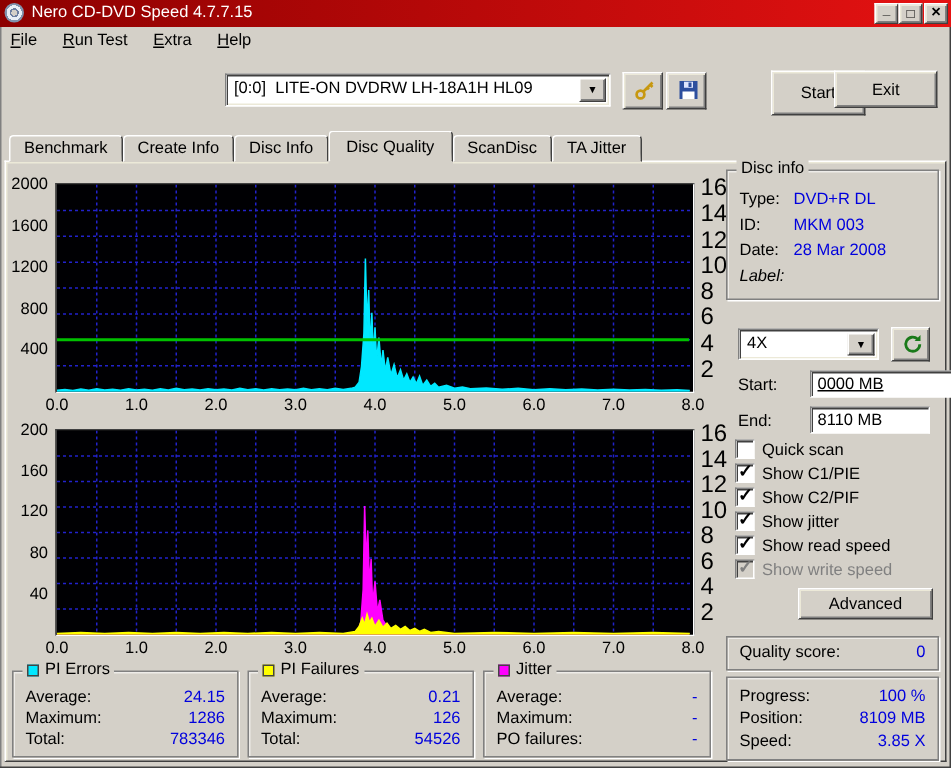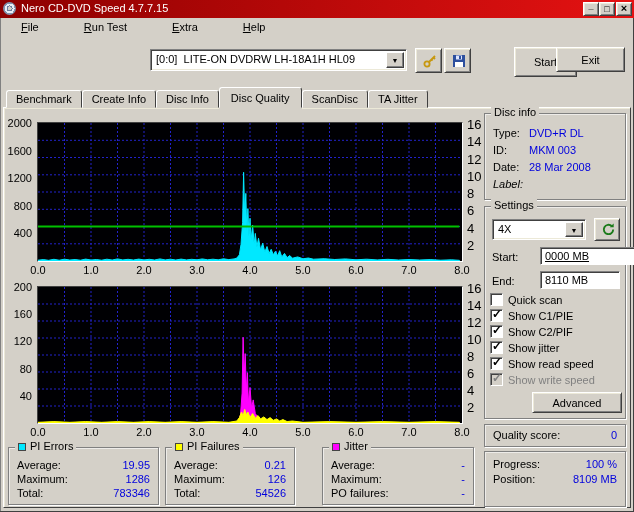--- a/index.html
+++ b/index.html
@@ -13,21 +13,21 @@
             background:radial-gradient(circle,#d4d0c8 0 2px,#6d7fa0 2px 3px,#e8eef5 3px 5px,#8193ad 5px);}
   .title-text{position:absolute;left:21px;top:2px;color:#fff;font-weight:normal;font-size:11px;white-space:nowrap;}
   .tb-btn{position:absolute;top:2px;width:16px;height:14px;background:#d4d0c8;text-align:center;
           border:1px solid;border-color:#fff #404040 #404040 #fff;box-shadow:inset 1px 1px 0 #ece9d8,inset -1px -1px 0 #808080;
           font-size:9px;font-weight:bold;line-height:12px;box-sizing:border-box;cursor:pointer;}
   .tb-min{left:583px;line-height:6px;}
   .tb-max{left:599px;}
   .tb-close{left:616px;font-size:11px;line-height:11px;}
   
   .menubar{position:absolute;left:0;top:18px;width:634px;height:19px;}
-  .menu-item{display:inline-block;padding:0 21px;line-height:19px;cursor:default;}
+  .menu-item{display:inline-block;padding:0 7px;line-height:19px;cursor:default;}
   .menu-item::first-letter{text-decoration:underline;}
   
   .logo{position:absolute;left:10px;top:41px;width:136px;height:46px;}
   .logo-nero{font-size:25px;font-weight:bold;color:#111;line-height:20px;letter-spacing:1px;}
   .logo-swoosh{position:absolute;left:1px;top:16px;width:68px;height:9px;border-bottom:3px solid #c40000;border-radius:50%;}
   .logo-sub{position:absolute;left:1px;top:29px;display:flex;align-items:center;gap:3px;font-weight:bold;}
   .logo-cd{font-size:12px;color:#111;}
   .logo-disc{width:11px;height:11px;border-radius:50%;border:1px solid #666;box-sizing:border-box;
              background:radial-gradient(circle,#fff 0 2px,#aab6c6 2px 4px,#e8eef5 4px 5px,#8795a5 5px);}
   .logo-speed{font-size:13px;font-style:italic;color:#3a3a3a;}
@@ -56,21 +56,21 @@
   
   .chart{position:absolute;left:2px;width:482px;}
   .chart-top{top:122px;height:156px;}
   .chart-bottom{top:286px;height:154px;}
   .plotwrap{position:absolute;left:35px;top:0;border:1px solid;border-color:#404040 #fff #fff #404040;
             background:#000;font-size:0;}
   .plotwrap svg{display:block;background:#000003;}
   .yl{position:absolute;left:0;top:0;width:33px;height:100%;}
   .yl .tick{position:absolute;left:0;right:3px;text-align:right;font-size:11px;}
   .yr{position:absolute;left:462px;top:0;width:20px;height:100%;}
-  .yr .tick{position:absolute;left:3px;font-size:13px;}
+  .yr .tick{position:absolute;left:3px;font-size:16px;}
   .xl{position:absolute;left:36px;width:424px;height:12px;}
   .chart-top .xl{top:142px;}
   .chart-bottom .xl{top:140px;}
   .xl .xtick{position:absolute;width:28px;text-align:center;font-size:11px;top:0;}
   
   .gbox{position:absolute;border:1px solid #808080;box-shadow:1px 1px 0 #fff,inset 1px 1px 0 rgba(255,255,255,.6);box-sizing:border-box;}
   .glegend{position:absolute;top:-8px;left:6px;background:#d4d0c8;padding:0 3px;display:flex;align-items:center;gap:4px;line-height:13px;}
   .chip{width:8px;height:8px;border:1px solid #444;display:inline-block;box-sizing:border-box;}
   .grow{position:absolute;left:8px;right:8px;height:13px;}
   .grow .lbl{position:absolute;left:0;}
@@ -261,32 +261,32 @@
       </div>
   </div>
 
   <div class="gbox" style="left:8px;top:447px;width:151px;height:58px;">
     <span class="glegend">
         <i class="chip" style="background: rgb(0, 232, 255);"></i>
         <span>PI Errors</span>
       </span>
     <div class="grow" style="top:11px;">
         <span class="lbl">Average:</span>
-        <span class="val">19.95</span>
+        <span class="val">24.15</span>
       </div>
     <div class="grow" style="top:25px;">
         <span class="lbl">Maximum:</span>
         <span class="val">1286</span>
       </div>
     <div class="grow" style="top:39px;">
         <span class="lbl">Total:</span>
         <span class="val">783346</span>
       </div>
   </div>
-  <div class="gbox" style="left:165px;top:447px;width:130px;height:58px;">
+  <div class="gbox" style="left:165px;top:447px;width:151px;height:58px;">
     <span class="glegend">
         <i class="chip" style="background: rgb(255, 255, 0);"></i>
         <span>PI Failures</span>
       </span>
     <div class="grow" style="top:11px;">
         <span class="lbl">Average:</span>
         <span class="val">0.21</span>
       </div>
     <div class="grow" style="top:25px;">
         <span class="lbl">Maximum:</span>
@@ -331,25 +331,20 @@
     <div class="grow" style="top:47px;">
         <span class="lbl">Date:</span>
         <span class="val-col">28 Mar 2008</span>
       </div>
     <div class="grow" style="top:64px;font-style:italic;">
         <span class="lbl">Label:</span>
         <span class="val-col"></span>
       </div>
   </div>
 
-  <div class="gbox" style="left:484px;top:206px;width:142px;height:213px;">
-    <span class="glegend">
-        <span>Settings</span>
-      </span>
-  </div>
   <div class="combo" style="left:492px;top:219px;width:94px;height:21px;">
     <span class="txt">4X</span>
     <span class="cbtn">▼</span>
   </div>
   <button class="btn icon-btn" style="left:594px;top:218px;width:26px;height:23px;">
     <svg width="15" height="15" viewBox="0 0 16 16">
       <path d="M13 8a5 5 0 1 1-1.6-3.7" fill="none" stroke="#1a7a1a" stroke-width="2"></path>
       <path d="M13.5 1.5v4.2h-4.2z" fill="#1a7a1a"></path>
     </svg>
   </button>
@@ -407,15 +402,19 @@
 
   <div class="gbox" style="left:484px;top:451px;width:142px;height:56px;">
     <div class="grow" style="top:6px;">
         <span class="lbl">Progress:</span>
         <span class="val">100 %</span>
       </div>
     <div class="grow" style="top:21px;">
         <span class="lbl">Position:</span>
         <span class="val">8109 MB</span>
       </div>
+    <div class="grow" style="top:36px;">
+        <span class="lbl">Speed:</span>
+        <span class="val">3.85 X</span>
+      </div>
   </div>
 
 </div>
 
 </body></html>

